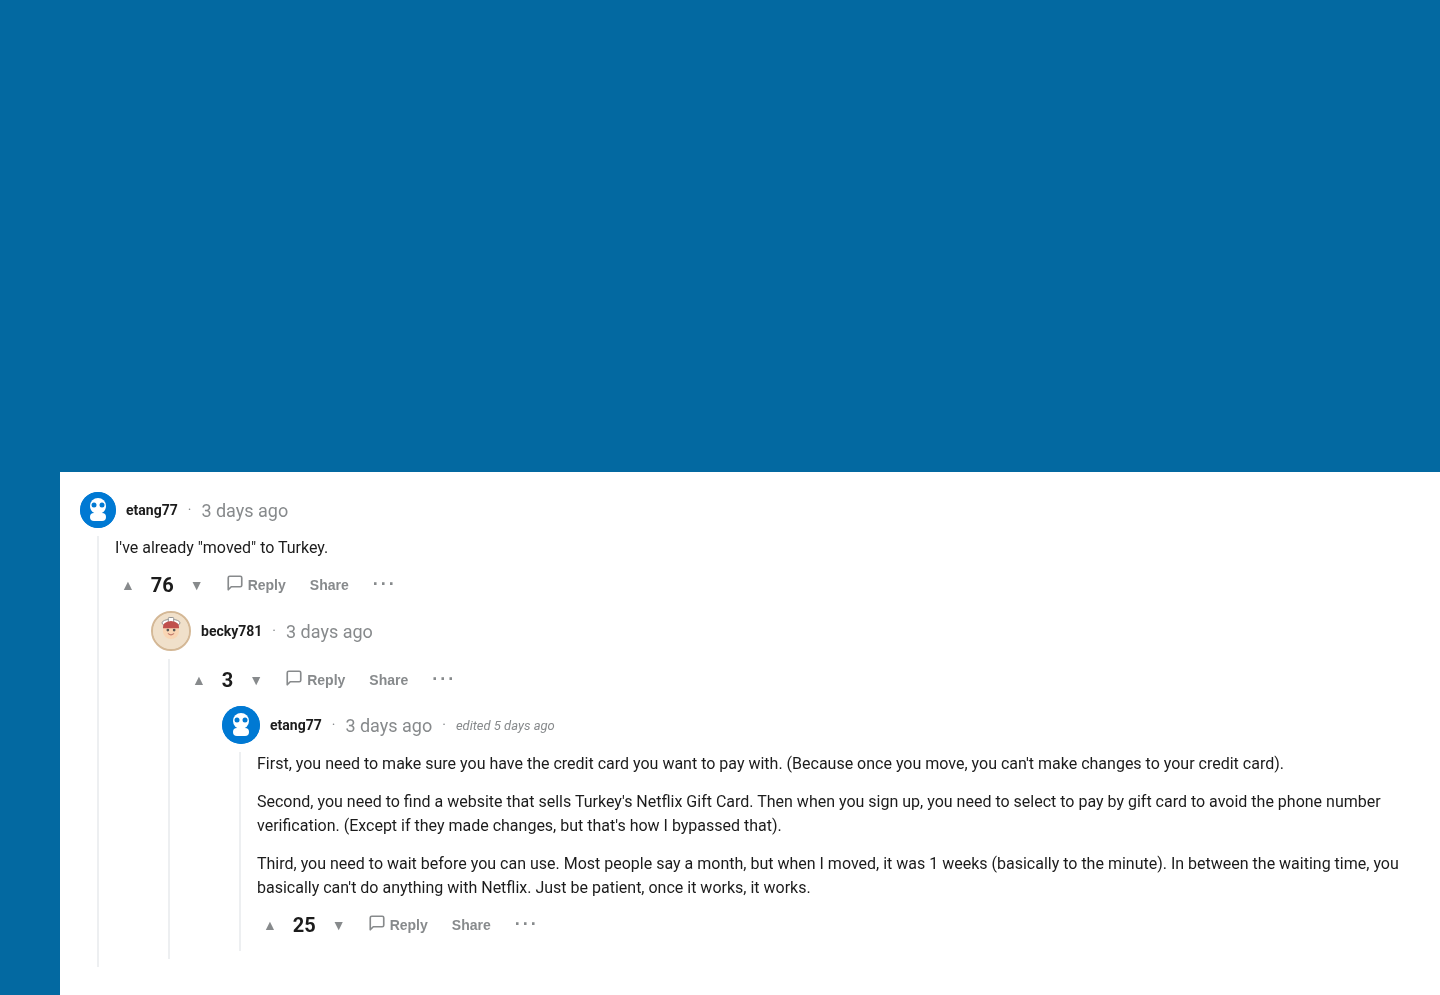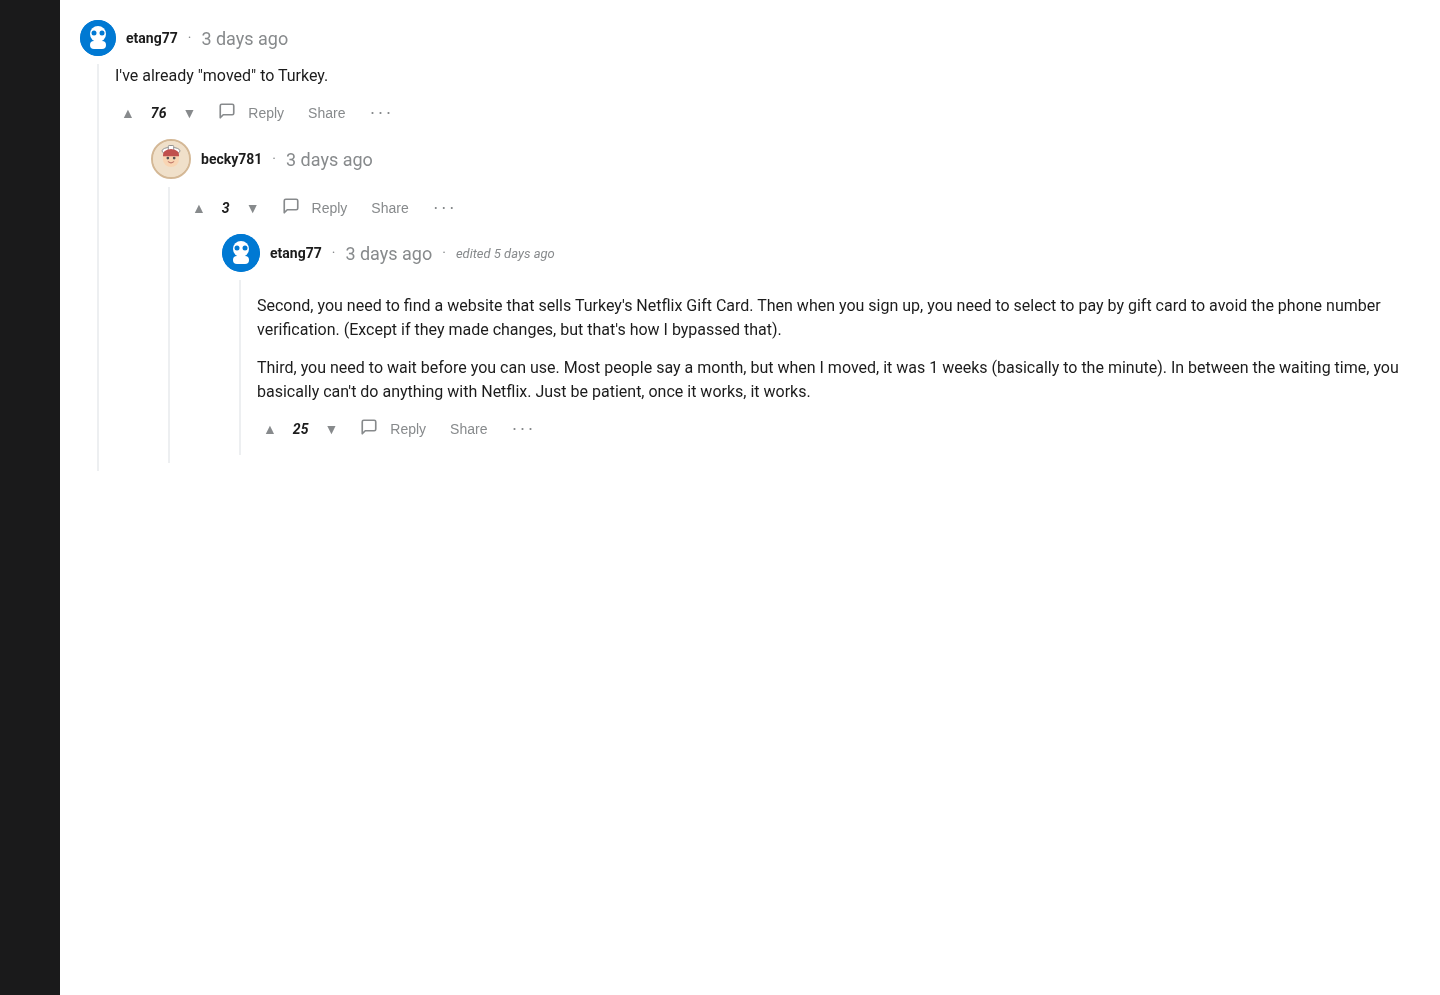--- a/index.html
+++ b/index.html
@@ -5,22 +5,23 @@
     * { box-sizing: border-box; margin: 0; padding: 0; }
     body {
       background: #fff;
       font-family: -apple-system, BlinkMacSystemFont, 'Segoe UI', Roboto, sans-serif;
       font-size: 16px;
       color: #1c1c1c;
     }
     .page-container {
       max-width: 1440px;
       min-height: 995px;
-      background: #d946ef;
-      display: flex;
+      background: #0369a1;
+      display: flex;
+      align-items: flex-end;
     }
     .left-sidebar {
       width: 60px;
       background: #1a1a1b;
       flex-shrink: 0;
     }
     .content-area {
       flex: 1;
       padding: 20px 40px 20px 20px;
       background: #fff;
@@ -79,38 +80,37 @@
       border: none;
       cursor: pointer;
       padding: 4px 6px;
       border-radius: 4px;
       display: flex;
       align-items: center;
       justify-content: center;
       color: #878a8c;
     }
     .vote-count {
-      font-size: 14px;
+      font-size: 20px;
       font-weight: 700;
       color: #1c1c1c;
       padding: 0 2px;
-      font-style: italic;
     }
     .action-btn {
       background: none;
       border: none;
       cursor: pointer;
       padding: 4px 8px;
       border-radius: 4px;
       font-size: 14px;
-      font-weight: 400;
+      font-weight: 700;
       color: #878a8c;
       display: flex;
       align-items: center;
-      gap: 12px;
+      gap: 4px;
     }
     .more-btn {
       font-size: 18px;
       letter-spacing: 2px;
     }
     
     .nested-1 {
       margin-left: 36px;
     }
     .nested-2 {
@@ -287,20 +287,21 @@
                       <span class="dot-sep">·</span>
                       <span class="timestamp">3 days ago</span>
                       <span class="dot-sep">·</span>
                       <span class="edited-tag">edited 5 days ago</span>
                     </div>
 
                     <div class="line-and-body">
                       <div class="vertical-line"></div>
                       <div class="comment-right">
                         <div class="comment-text">
+                          <p>First, you need to make sure you have the credit card you want to pay with. (Because once you move, you can't make changes to your credit card).</p>
                           <p style="margin-top:14px;">Second, you need to find a website that sells Turkey's Netflix Gift Card. Then when you sign up, you need to select to pay by gift card to avoid the phone number verification. (Except if they made changes, but that's how I bypassed that).</p>
                           <p style="margin-top:14px;">Third, you need to wait before you can use. Most people say a month, but when I moved, it was 1 weeks (basically to the minute). In between the waiting time, you basically can't do anything with Netflix. Just be patient, once it works, it works.</p>
                         </div>
                         <div class="action-bar">
                           <button class="vote-btn">
                             <span class="arrow-up"></span>
                           </button>
                           <span class="vote-count">25</span>
                           <button class="vote-btn">
                             <span class="arrow-down"></span>

